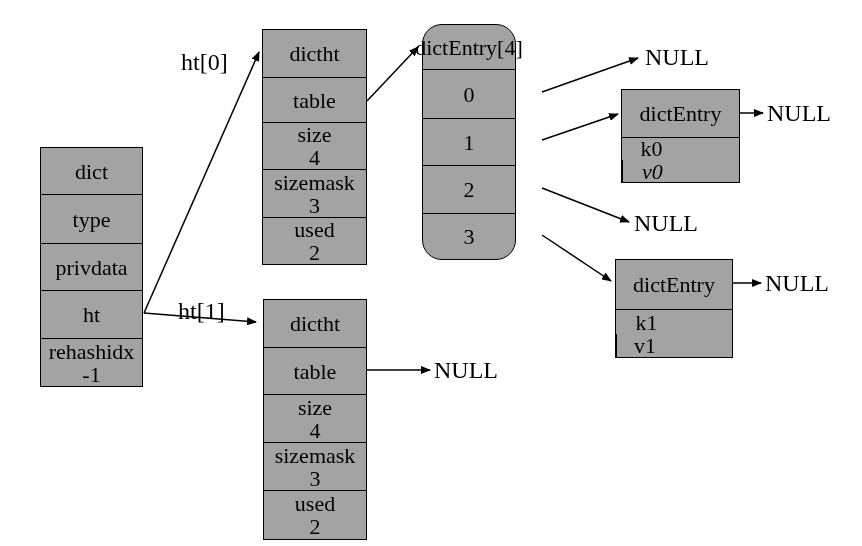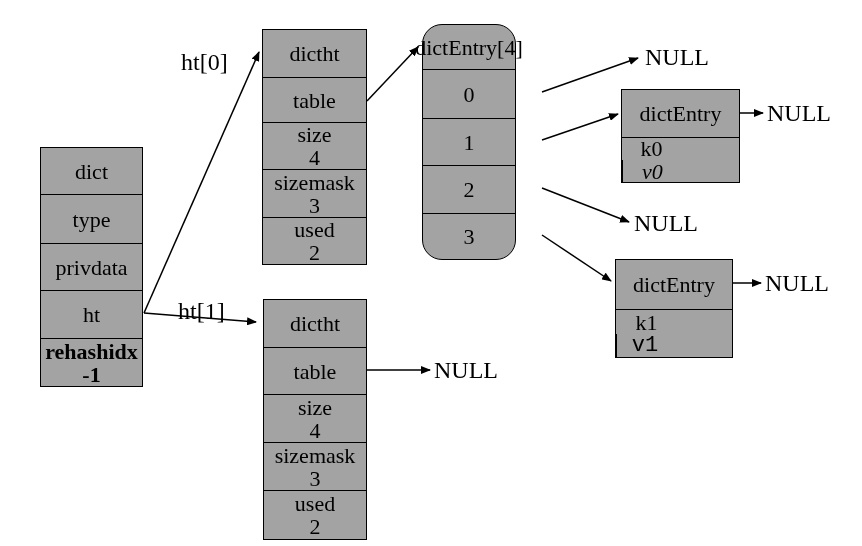--- a/index.html
+++ b/index.html
@@ -62,21 +62,21 @@
       </div>
     <div class="row" style="height:49px;">
         <span>type</span>
       </div>
     <div class="row" style="height:47px;">
         <span>privdata</span>
       </div>
     <div class="row" style="height:48px;">
         <span>ht</span>
       </div>
-    <div class="row" style="height:48px;font-weight:bold;">
+    <div class="row" style="height:48px;">
       <span>rehashidx</span>
       <span>-1</span>
     </div>
   </div>
 
   <div class="box" style="left:262px; top:29px; width:105px;">
     <div class="row" style="height:47px;">
         <span>dictht</span>
       </div>
     <div class="row" style="height:45px;">
@@ -129,21 +129,21 @@
   </div>
 
   <div class="box" style="left:615px; top:259px; width:118px;">
     <div class="row" style="height:49px;">
         <span>dictEntry</span>
       </div>
     <div class="row cells" style="height:48px;">
       <div class="cell" style="width:61px;text-align:right;">
           <span>k1</span>
         </div>
-      <div class="cell" style="width:57px;font-family:Liberation Mono, monospace;">
+      <div class="cell" style="width:57px;">
           <span>v1</span>
         </div>
     </div>
   </div>
 
   <div class="box" style="left:263px; top:299px; width:104px;">
     <div class="row" style="height:47px;">
         <span>dictht</span>
       </div>
     <div class="row" style="height:47px;">

